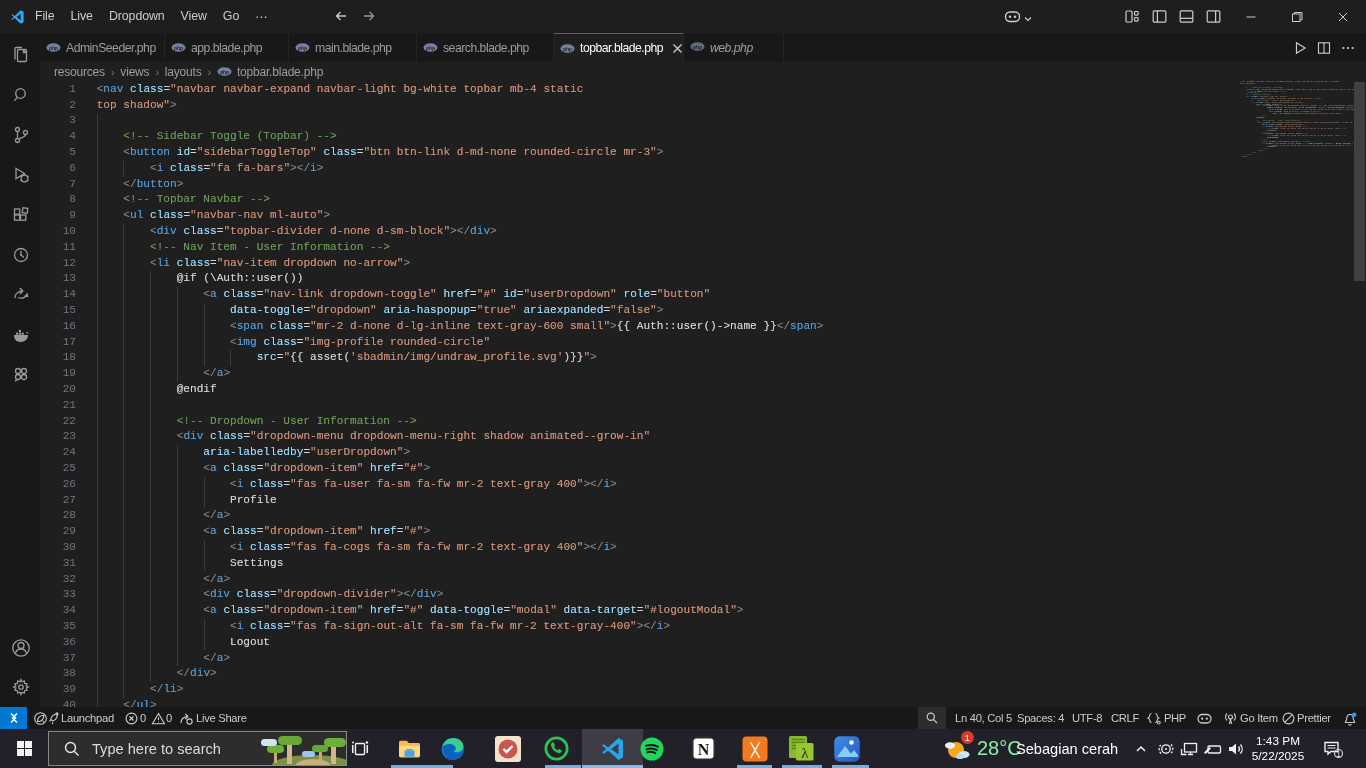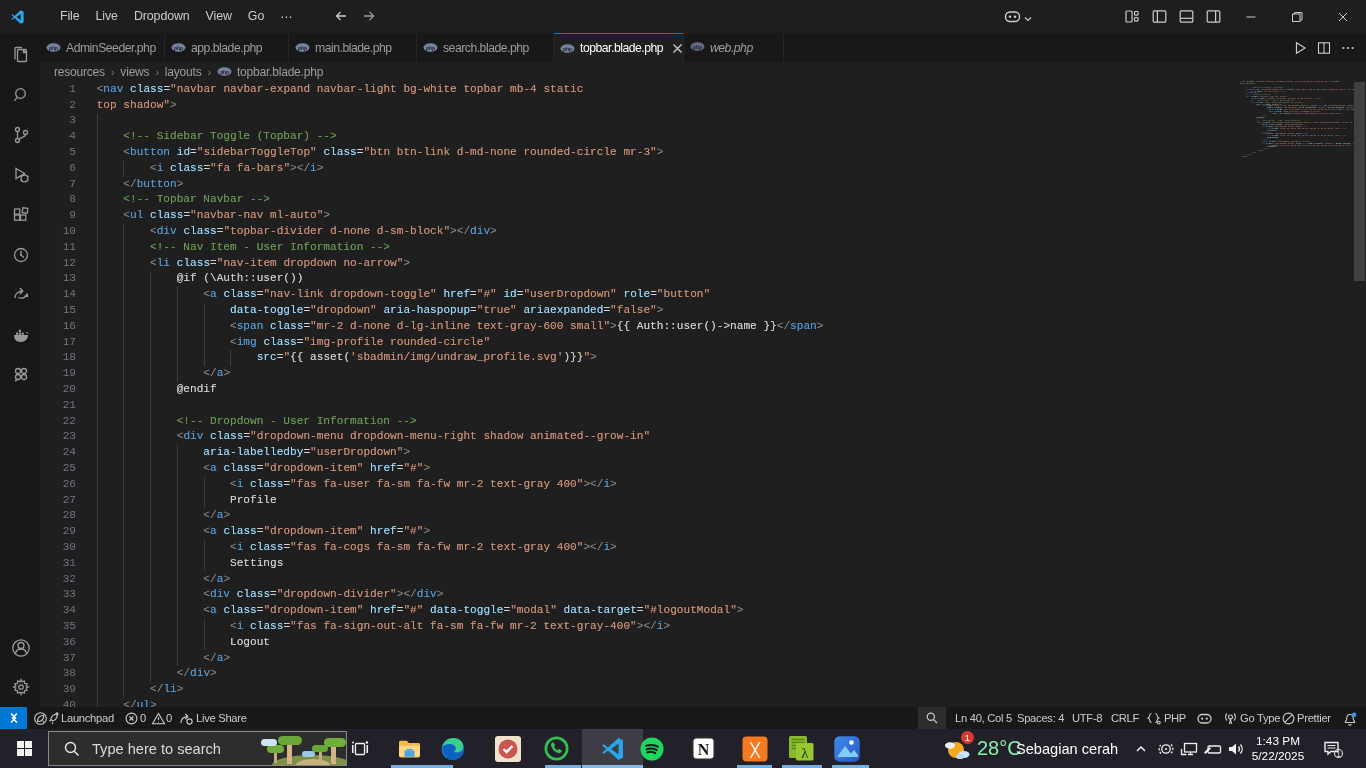--- a/index.html
+++ b/index.html
@@ -29,21 +29,21 @@
 .sit{position:absolute;top:0;height:22px;display:flex;align-items:center;gap:4px}
 #task{position:absolute;left:0;top:729px;width:1366px;height:39px;background:#222129}
 .tico{position:absolute;top:0;height:39px;display:flex;align-items:center;justify-content:center}
 .tund{position:absolute;top:36px;height:3px;background:#76aede}
 </style></head><body>
 
 <div id="titlebar">
   <div style="width:15px;height:15px;margin:0 0 0 10px"><svg width="15" height="15" viewBox="0 0 15 15">
         <path d="M10.7 1.3 L4.6 6.9 L2.4 5.2 L1.4 5.7 L3.8 8 L1.4 10.3 L2.4 10.8 L4.6 9.1 L10.7 14.7 L13.6 13.2 V2.8 Z M10.7 4.7 V11.3 L6.5 8 Z" fill="#2aaaf2"></path>
       </svg></div>
-  <div style="display:flex;margin-left:27px">
+  <div style="display:flex;margin-left:2px">
     <div class="menu">File</div>
       <div class="menu">Live</div>
       <div class="menu">Dropdown</div>
       <div class="menu">View</div>
       <div class="menu">Go</div>
       <div class="menu" style="letter-spacing:1px">⋯</div>
   </div>
   <div class="abs" style="left:333px;top:8px"><svg width="16" height="16" viewBox="0 0 16 16">
         <path d="M13 8 H3.5 M7.5 4 L3.5 8 L7.5 12" fill="none" stroke="#cccccc" stroke-width="1.3"></path>
       </svg></div>
@@ -449,21 +449,21 @@
         <circle cx="6.2" cy="7.7" r="1.1" fill="#cccccc"></circle>
         <circle cx="10.8" cy="7.7" r="1.1" fill="#cccccc"></circle>
       </svg>
     </div>
   <div class="sit" style="left:1223px">
       <svg width="15" height="15" viewBox="0 0 15 15">
         <circle cx="7.5" cy="6" r="2" fill="none" stroke="#cccccc" stroke-width="1.1"></circle>
         <path d="M4 9.5 a5 5 0 0 1 0-7 M11 2.5 a5 5 0 0 1 0 7 M6.3 13 L7.5 8.8 L8.7 13" fill="none" stroke="#cccccc" stroke-width="1.1"></path>
       </svg>
     </div>
-  <div class="sit" style="left:1240px">Go Type</div>
+  <div class="sit" style="left:1240px">Go Item</div>
   <div class="sit" style="left:1281px">
       <svg width="15" height="15" viewBox="0 0 15 15">
         <circle cx="7.5" cy="7.5" r="5.4" fill="none" stroke="#cccccc" stroke-width="1.1"></circle>
         <path d="M3.7 11.3 L11.3 3.7" fill="none" stroke="#cccccc" stroke-width="1.1"></path>
       </svg>
     </div>
   <div class="sit" style="left:1297px">Prettier</div>
   <div class="sit" style="left:1342px">
       <svg width="16" height="15" viewBox="0 0 16 15">
         <path d="M3.5 11.5 h9 v-1 c-1-.8-1.3-2-1.3-3.5 0-2-1-3.5-3.2-3.5 S4.8 5 4.8 7 c0 1.5-.3 2.7-1.3 3.5z" fill="none" stroke="#cccccc" stroke-width="1.1"></path>

